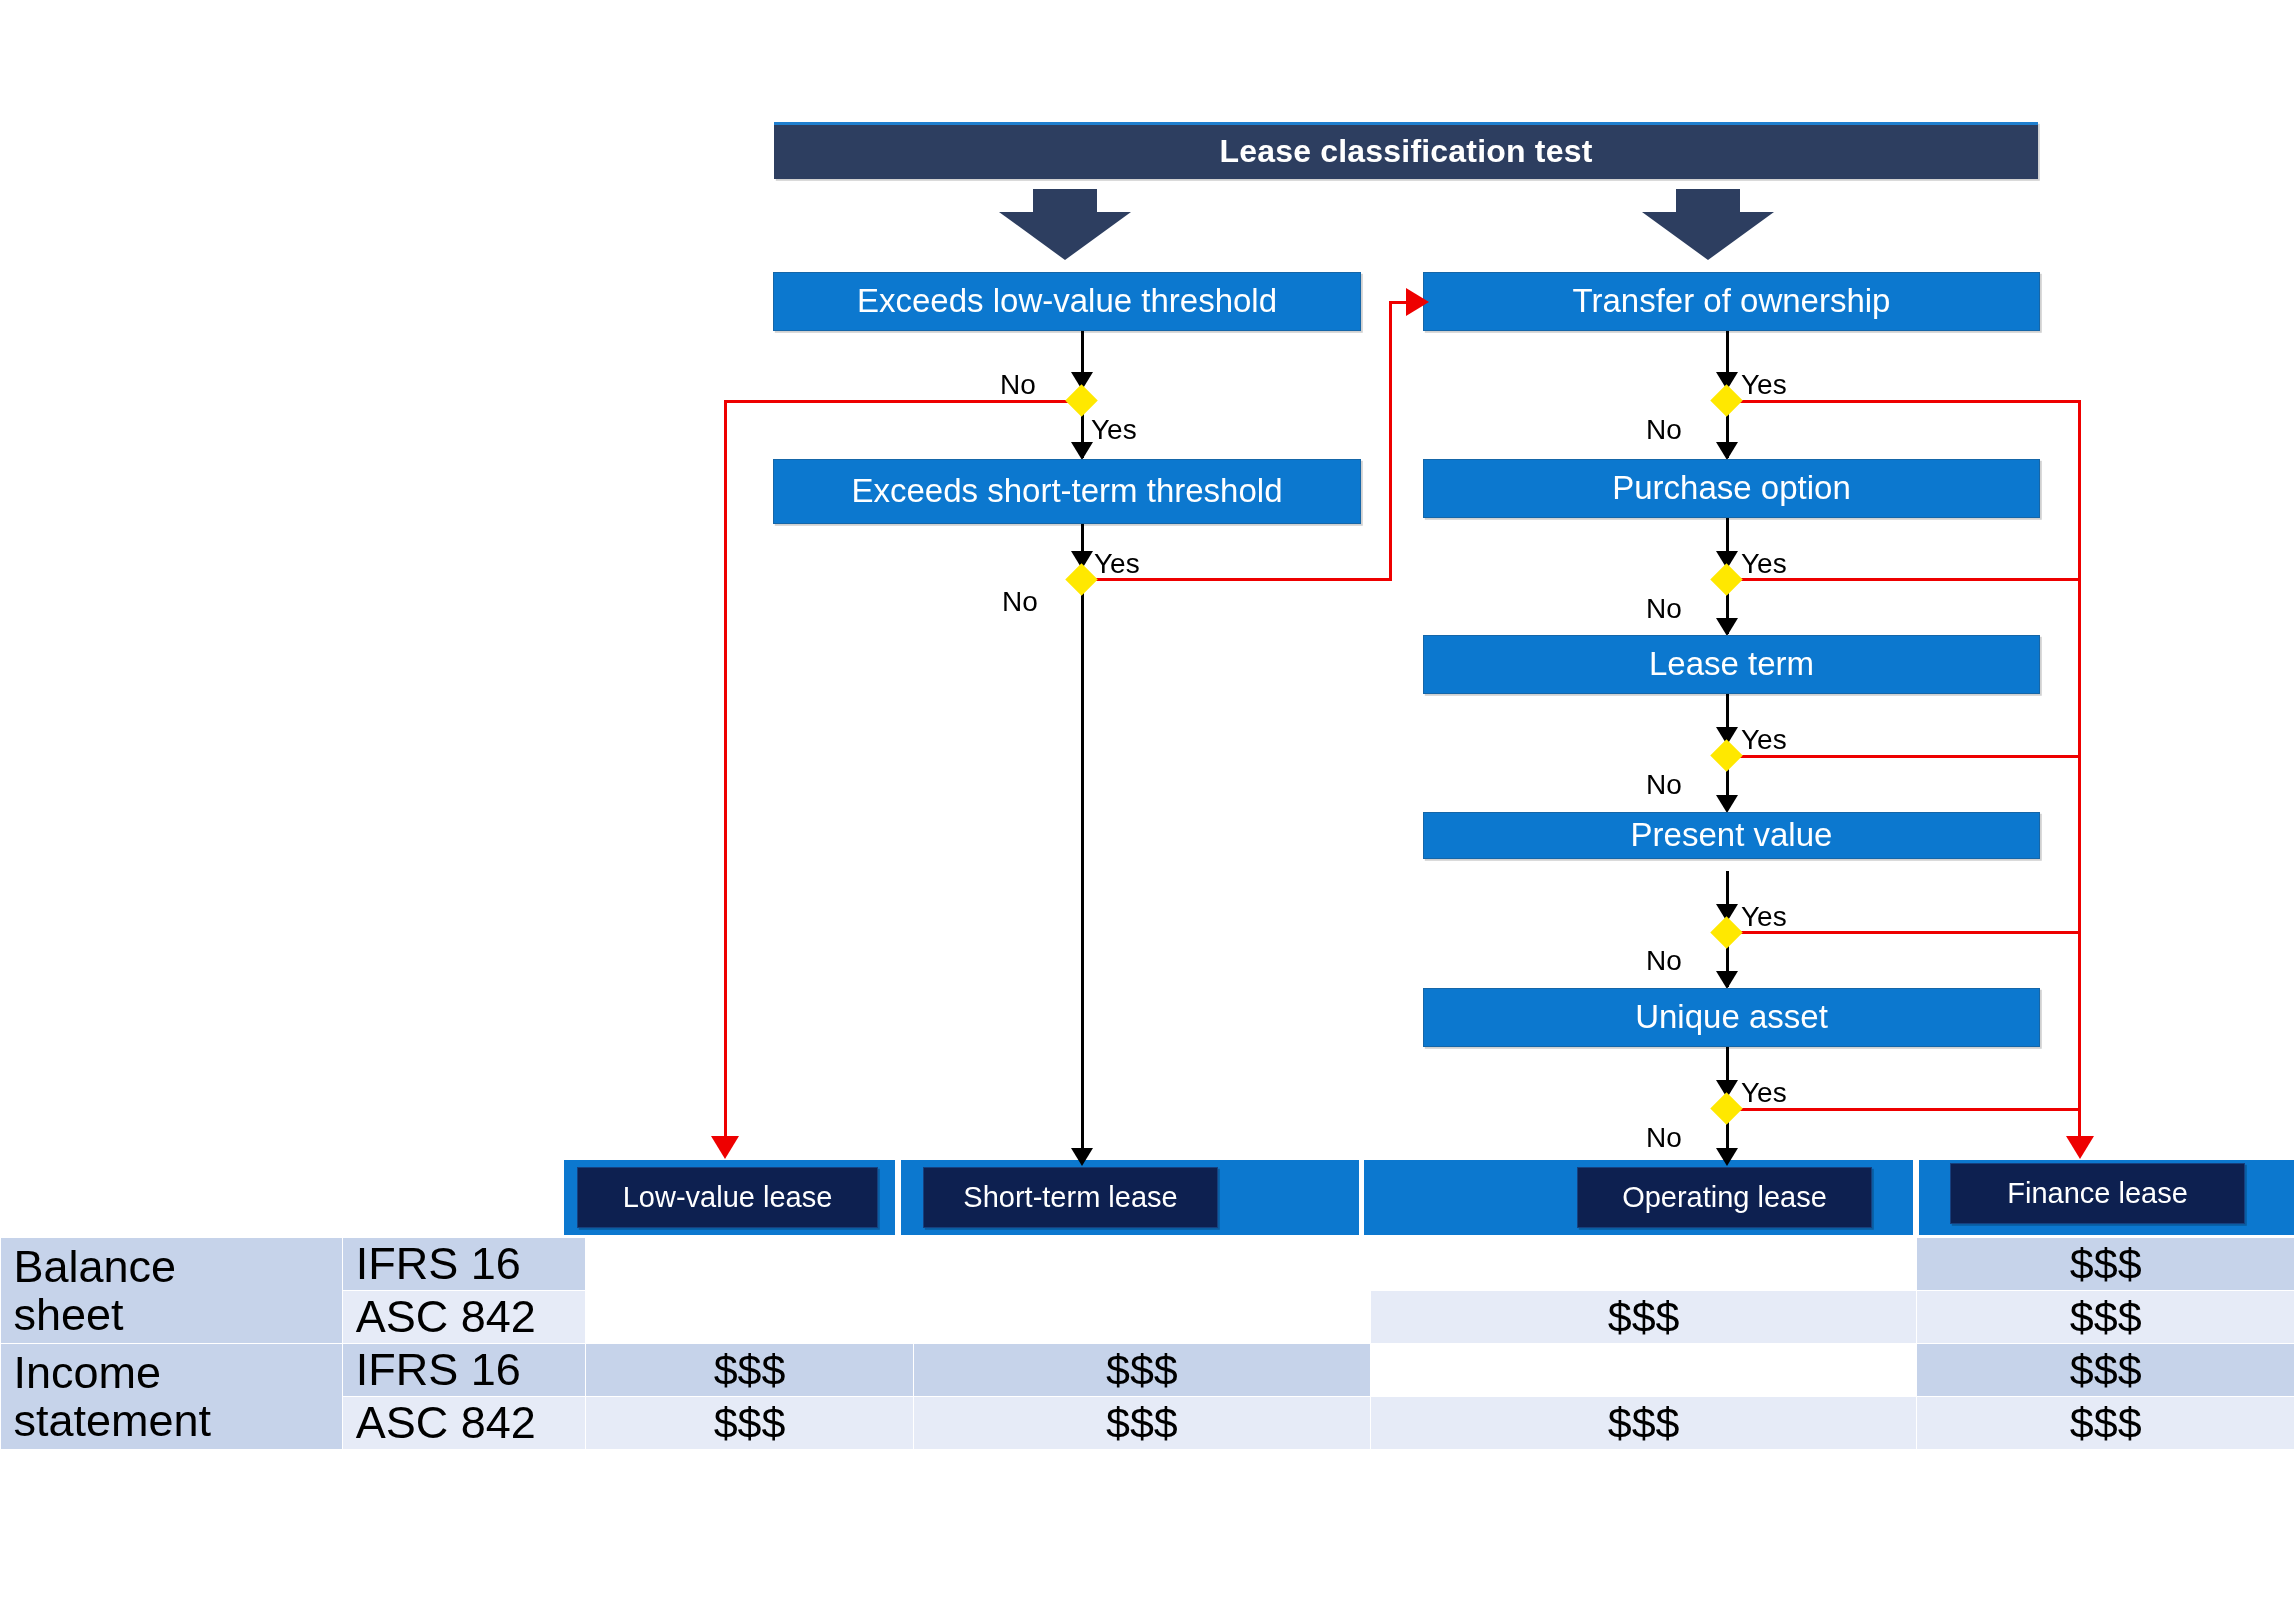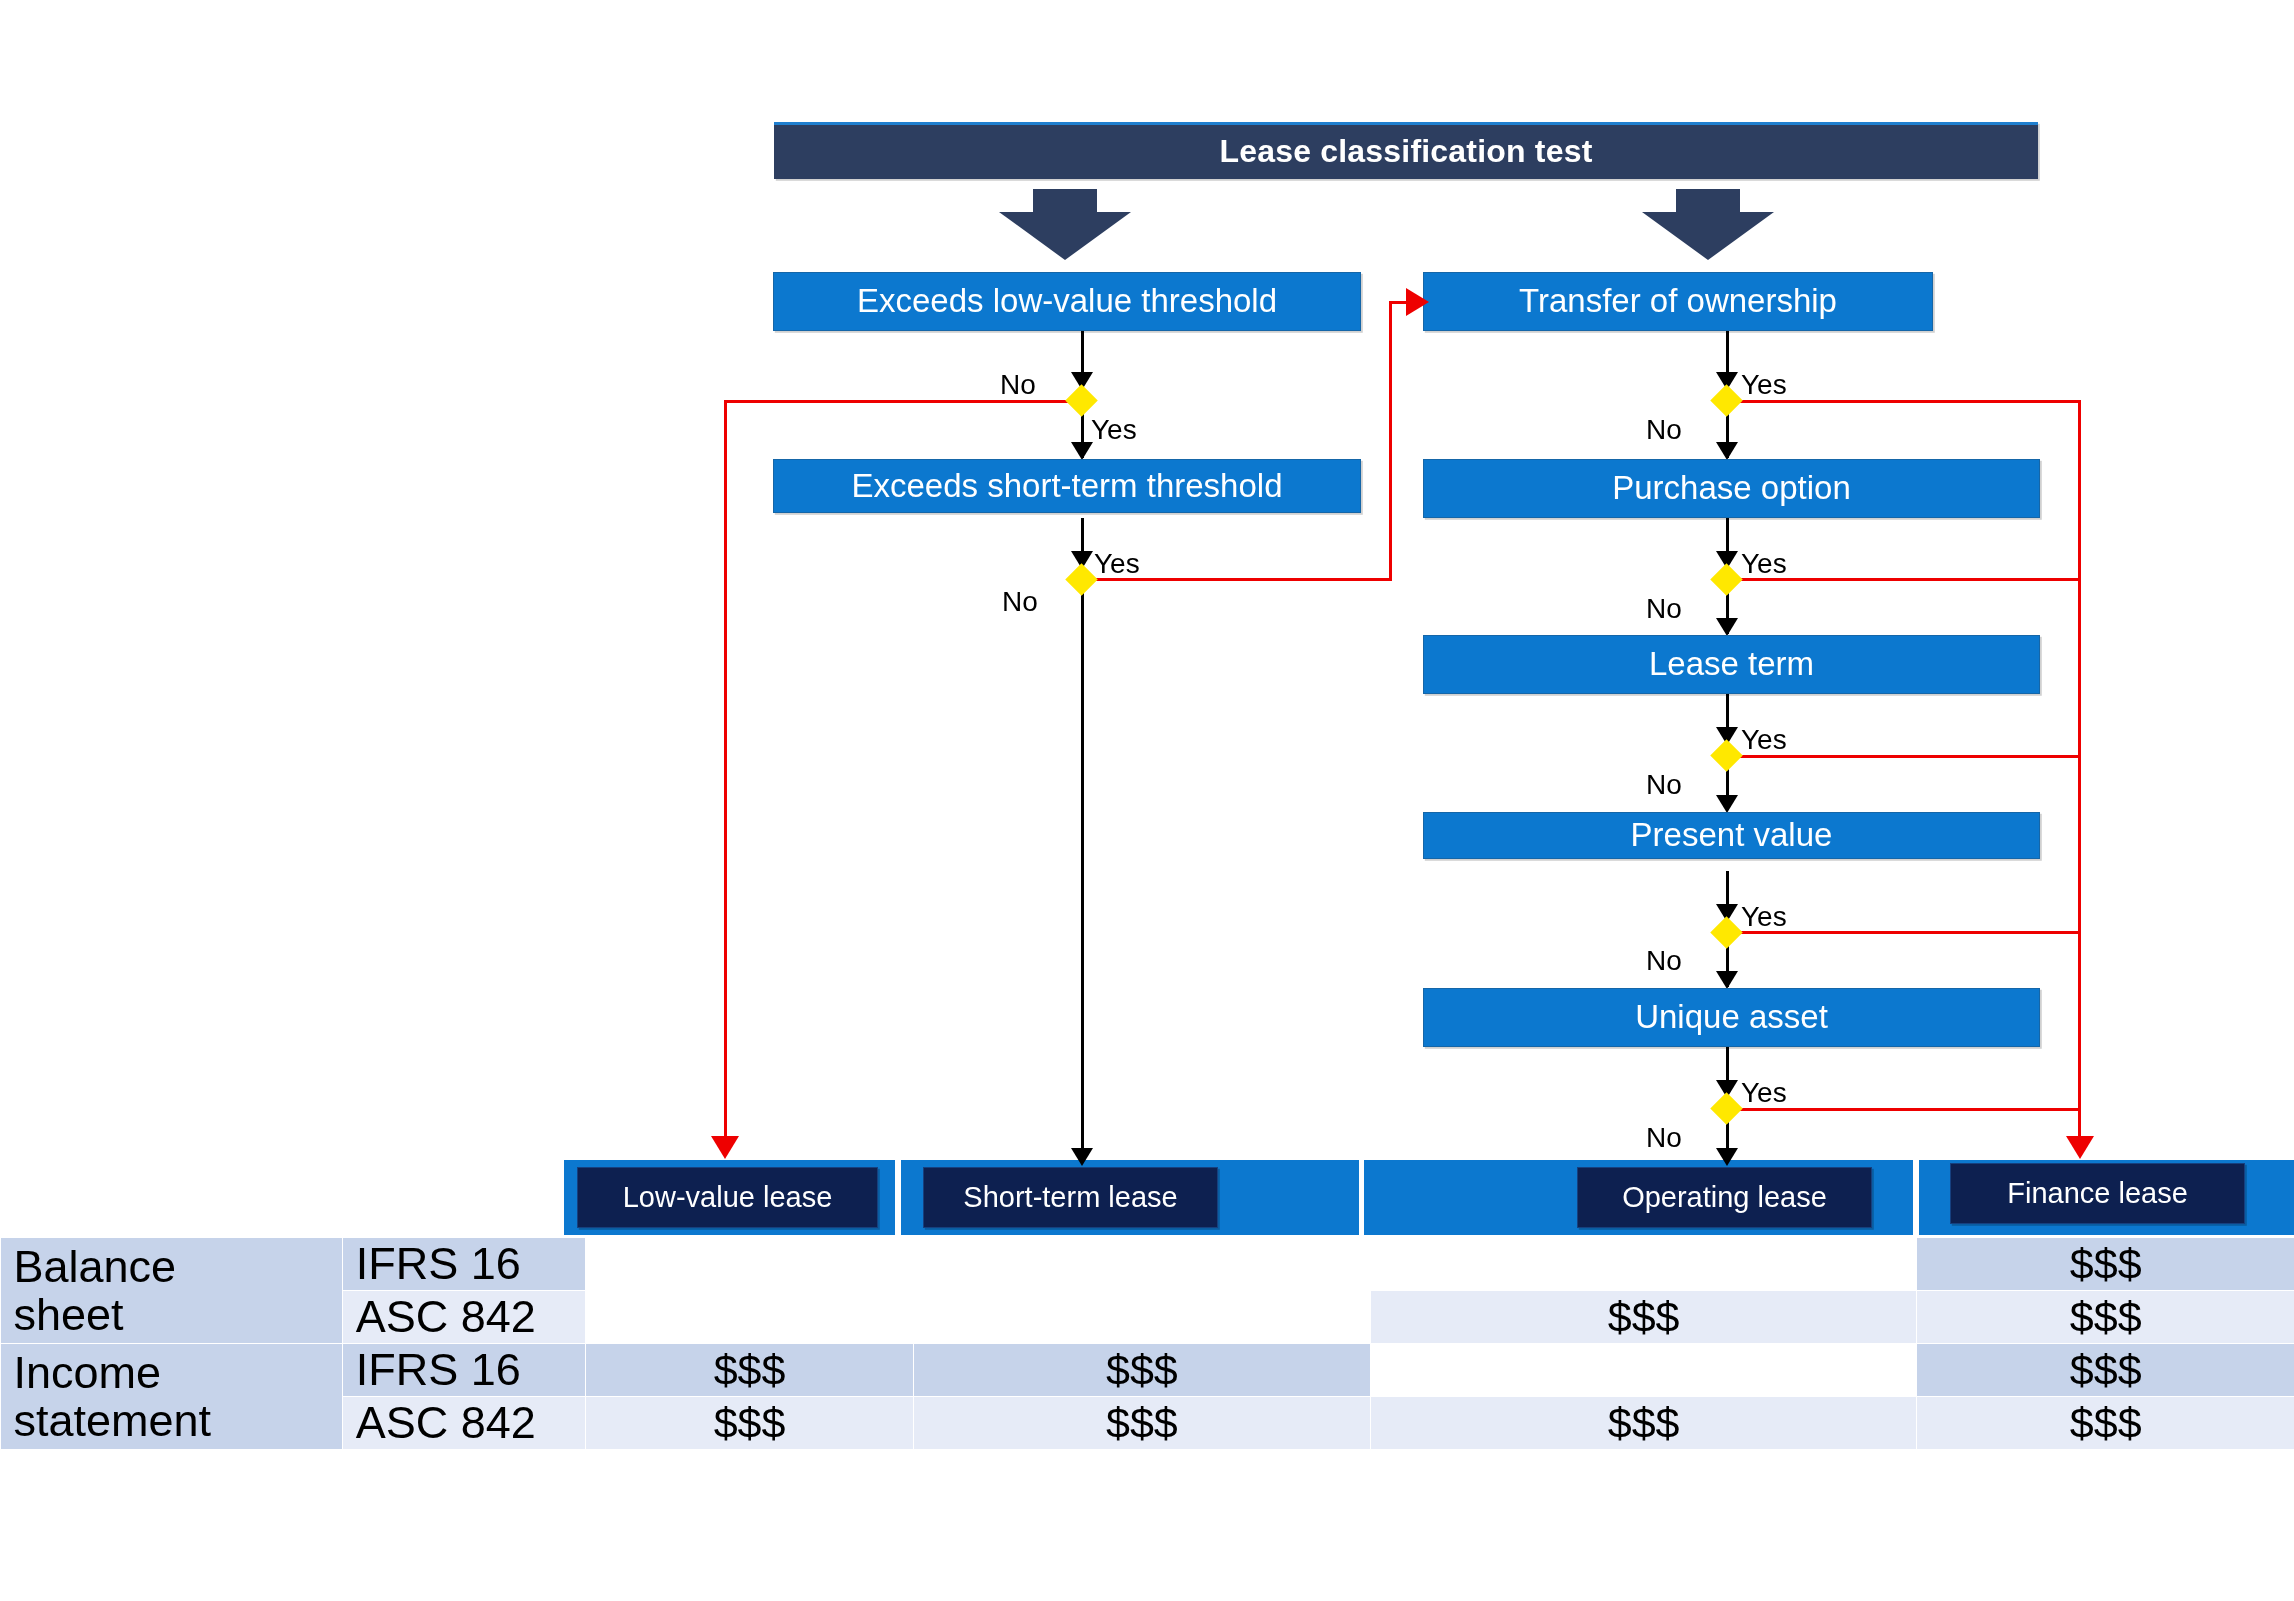--- a/index.html
+++ b/index.html
@@ -115,41 +115,41 @@
 
   <div class="vline" style="left:1081px;top:331px;height:59px;"></div>
   <div class="ahead" style="left:1071px;top:372px;"></div>
   <div class="diamond" style="left:1070px;top:389px;"></div>
   <div class="lbl" style="left:1000px;top:369px;">No</div>
   <div class="lbl" style="left:1091px;top:414px;">Yes</div>
 
   <div class="vline" style="left:1081px;top:413px;height:45px;"></div>
   <div class="ahead" style="left:1071px;top:442px;"></div>
 
-  <div class="node proc" style="left:773px;top:459px;width:588px;height:54px;">Exceeds short-term threshold</div>
+  <div class="node proc" style="left:773px;top:459px;width:588px;height:65px;">Exceeds short-term threshold</div>
 
   <div class="vline" style="left:1081px;top:518px;height:50px;"></div>
   <div class="ahead" style="left:1071px;top:551px;"></div>
   <div class="diamond" style="left:1070px;top:568px;"></div>
   <div class="lbl" style="left:1094px;top:548px;">Yes</div>
   <div class="lbl" style="left:1002px;top:586px;">No</div>
 
   <div class="vline" style="left:1081px;top:591px;height:561px;"></div>
   <div class="ahead" style="left:1071px;top:1148px;"></div>
 
   <div class="rh" style="left:724px;top:400px;width:349px;"></div>
   <div class="rv" style="left:724px;top:400px;height:747px;"></div>
   <div class="rhead-down" style="left:711px;top:1136px;"></div>
 
   <div class="rh" style="left:1088px;top:578px;width:304px;"></div>
   <div class="rv" style="left:1389px;top:301px;height:280px;"></div>
   <div class="rh" style="left:1389px;top:301px;width:28.5px;"></div>
   <div class="rhead-right" style="left:1406px;top:288px;"></div>
 
-  <div class="node proc" style="left:1423px;top:272px;width:510px;height:59px;">Transfer of ownership</div>
+  <div class="node proc" style="left:1423px;top:272px;width:617px;height:59px;">Transfer of ownership</div>
 
   <div class="vline" style="left:1726px;top:331px;height:59px;"></div>
   <div class="ahead" style="left:1716px;top:372px;"></div>
   <div class="diamond" style="left:1715px;top:389px;"></div>
   <div class="lbl" style="left:1741px;top:369px;">Yes</div>
   <div class="lbl" style="left:1646px;top:414px;">No</div>
   <div class="vline" style="left:1726px;top:413px;height:45px;"></div>
   <div class="ahead" style="left:1716px;top:442px;"></div>
   <div class="rh" style="left:1733px;top:400px;width:348px;"></div>
 

